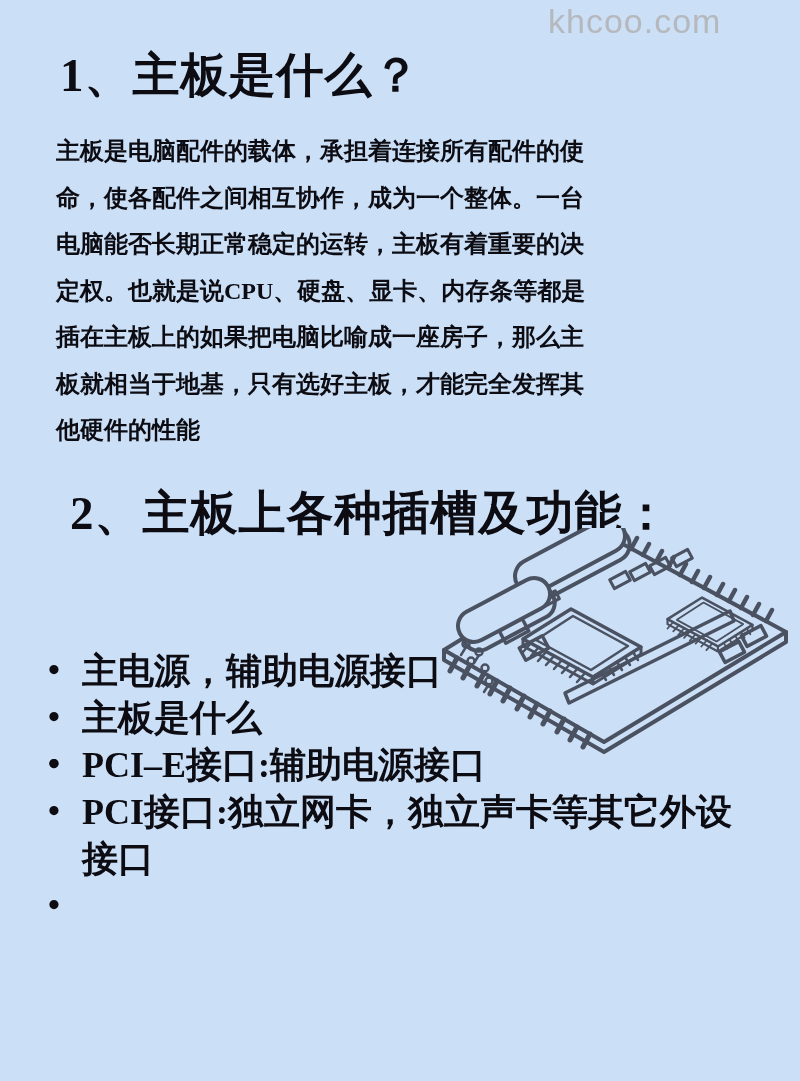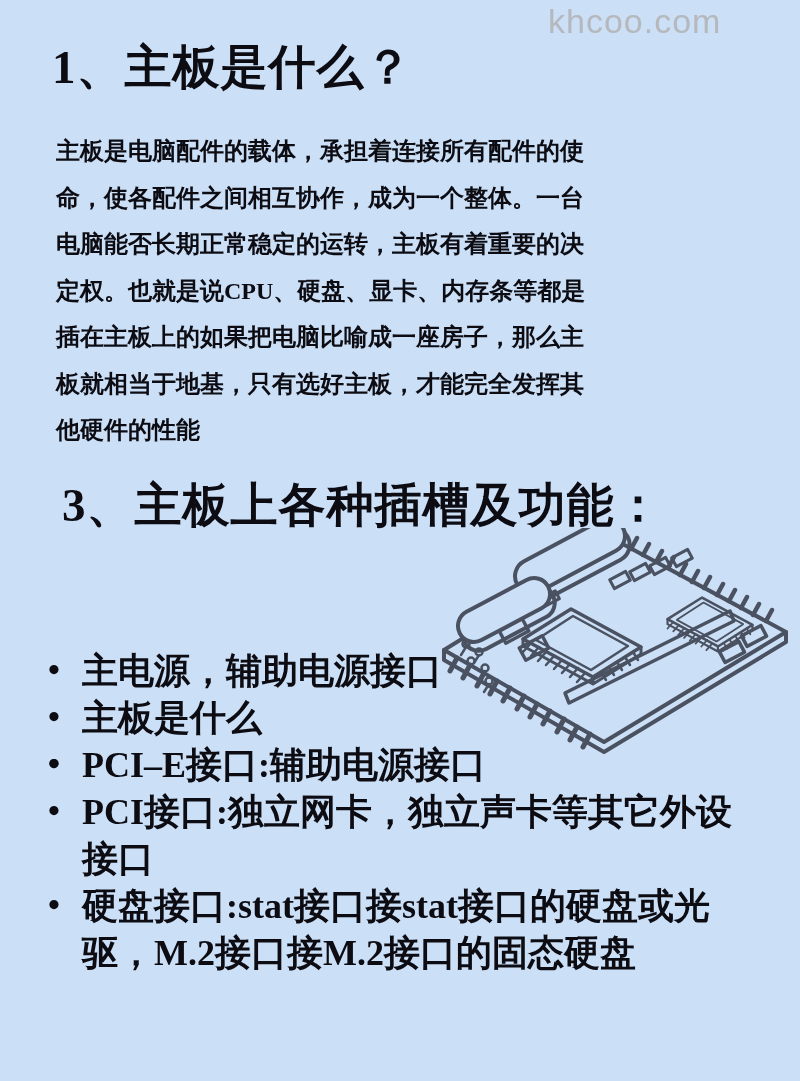--- a/index.html
+++ b/index.html
@@ -18,21 +18,21 @@
     left: 548px;
     top: 2px;
     font-family: "Liberation Sans", sans-serif;
     font-size: 34px;
     font-weight: 400;
     color: #b5b8bc;
     letter-spacing: 1px;
   }
   .heading {
     position: absolute;
-    margin: 8px;
+    margin: 16px;
     font-weight: 900;
     font-size: 47px;
     line-height: 54px;
     letter-spacing: 1px;
     white-space: nowrap;
     font-family: Liberation Serif, serif;
   }
   .h1 { left: 44px; top: 32px; }
   .h2 { left: 54px; top: 470px; }
   .para {
@@ -88,21 +88,21 @@
   <h1 class="heading h1">1、主板是什么？</h1>
 
   <p class="para">主板是电脑配件的载体，承担着连接所有配件的使
 命，使各配件之间相互协作，成为一个整体。一台
 电脑能否长期正常稳定的运转，主板有着重要的决
 定权。也就是说CPU、硬盘、显卡、内存条等都是
 插在主板上的如果把电脑比喻成一座房子，那么主
 板就相当于地基，只有选好主板，才能完全发挥其
 他硬件的性能</p>
 
-  <h2 class="heading h2">3、主板上各种插槽及功能：</h2>
+  <h2 class="heading h2">2、主板上各种插槽及功能：</h2>
 
   <div class="illustration">
     <svg viewBox="0 0 368 258" fill="none" stroke="#4a5160" stroke-linejoin="round" stroke-linecap="round">
 
       <path d="M12 122 L12 132 L172 224 L354 114 L354 104" stroke-width="4"></path>
       <path d="M187 14 L354 104 L172 214 L12 122 Z" stroke-width="4"></path>
 
       <path d="M137 175 L302 93 L298 83 L133 165 Z" stroke-width="3.5"></path>
 
       <g id="qfp" stroke-width="3.5">
@@ -189,18 +189,16 @@
       <span class="dot">•</span>
       <span class="li-text">PCI–E接口:辅助电源接口</span>
     </li>
     <li>
       <span class="dot">•</span>
       <span class="li-text">PCI接口:独立网卡，独立声卡等其它外设
 接口</span>
     </li>
     <li>
       <span class="dot">•</span>
-      <span class="li-text">硬盘接口:stat接口接stat接口的硬盘或光
-驱，M.2接口接M.2接口的固态硬盘</span>
     </li>
   </ul>
 
 </div>
 
 </body></html>

